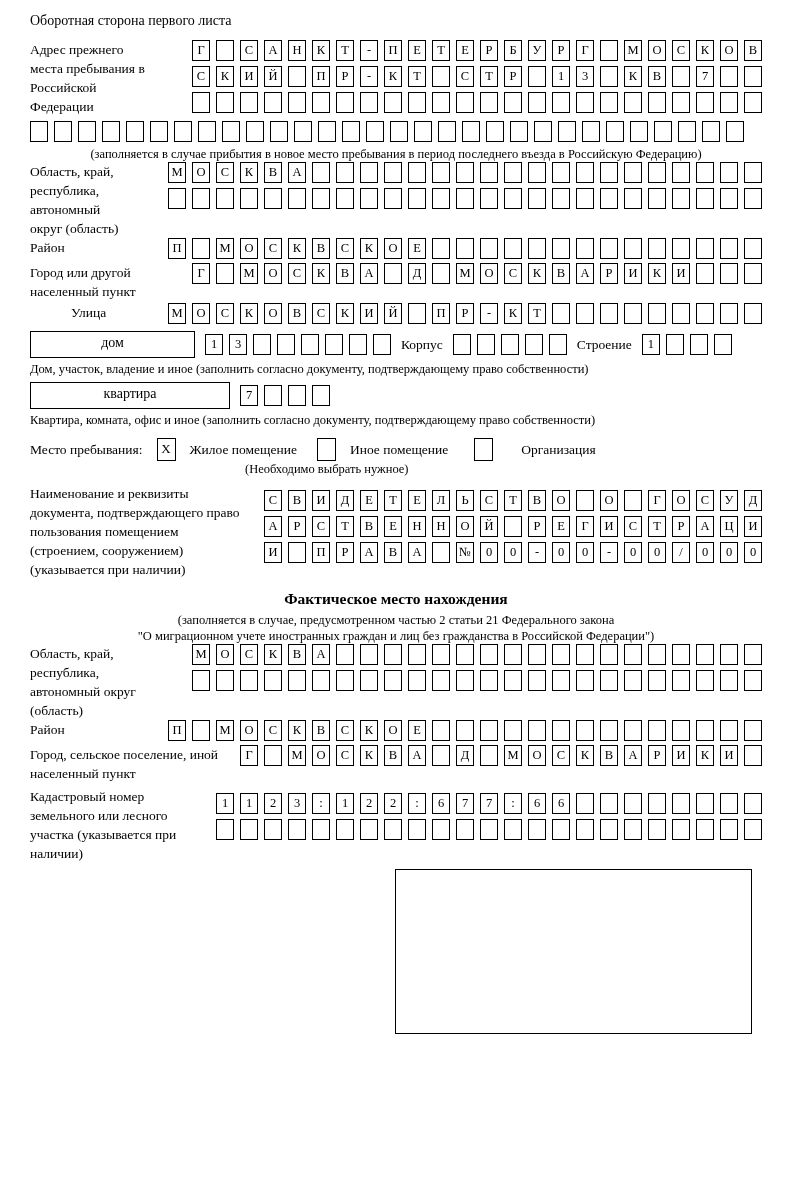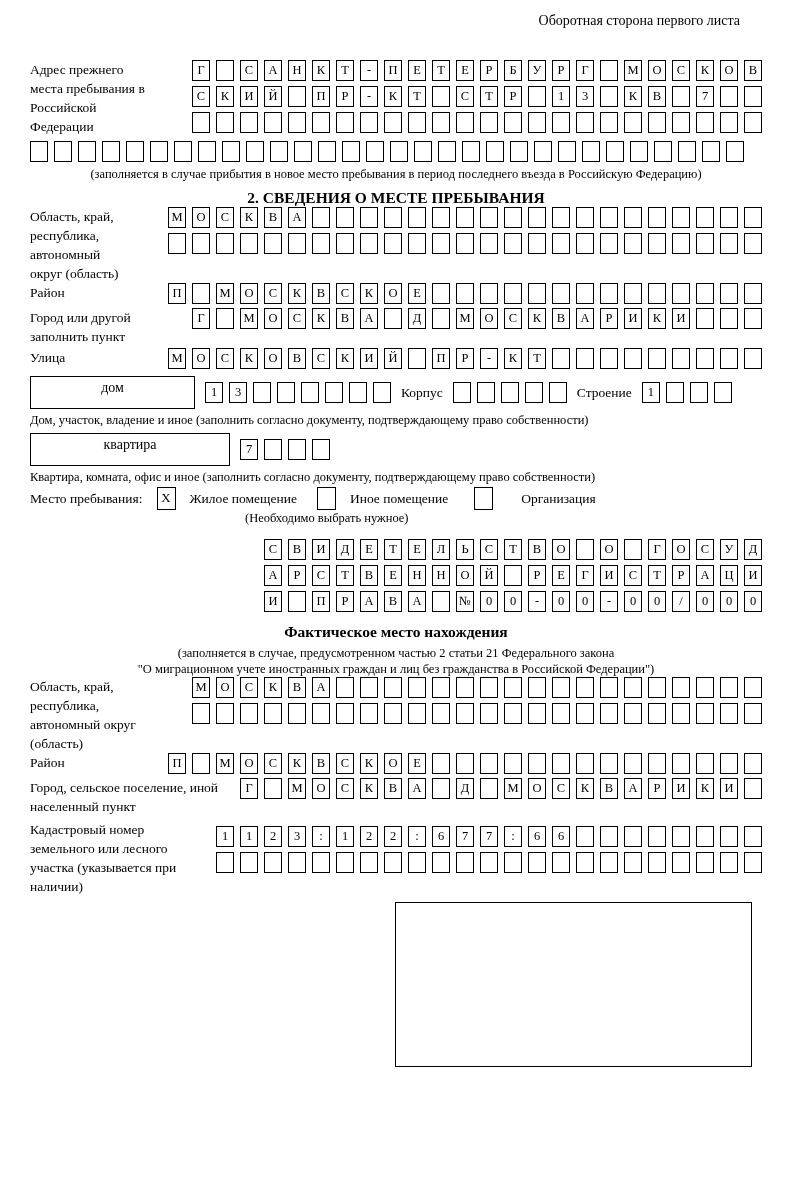--- a/index.html
+++ b/index.html
@@ -3,71 +3,71 @@
 <meta charset="utf-8">
 <style>
   * { margin:0; padding:0; box-sizing:border-box; }
   html,body { background:#ffffff; }
   body {
     width:800px; height:1180px; overflow:hidden;
     font-family:"Liberation Serif", serif; color:#000;
   }
   .page { width:800px; height:1180px; padding:12px 38px 0 30px; position:relative; }
 
-  .note-top { text-align:right; font-size:14px; line-height:18px; padding-right:22px; }
+  .note-top { text-align:left; font-size:14px; line-height:18px; padding-right:22px; }
 
   .frow { display:flex; align-items:flex-start; }
   .label { font-size:13.5px; line-height:19px; }
   .rows-right { margin-left:auto; display:flex; flex-direction:column; gap:5px; }
 
   .boxes { display:flex; gap:6px; }
   .cell {
     flex:0 0 18px; width:18px; height:21px;
     border:1.5px solid #000; text-align:center;
     font-size:12.5px; line-height:18px; font-family:"Liberation Serif", serif;
   }
 
   .caption { font-size:12.5px; line-height:16px; }
   .caption.center { text-align:center; }
 
   .sec-title { text-align:center; font-weight:bold; font-size:15.5px; line-height:19px; }
 
   .widebox {
-    border:1.5px solid #000; height:33px; text-align:center;
+    border:1.5px solid #000; height:27px; text-align:center;
     font-size:14px; line-height:22px;
   }
   .inline-label { font-size:13.5px; line-height:25px; white-space:nowrap; }
 
   .checkbox {
     flex:0 0 19px; width:19px; height:23px; border:1.5px solid #000;
     text-align:center; font-size:13px; line-height:20px;
   }
   .opt-label { font-size:13.5px; line-height:23px; white-space:nowrap; }
 
   .stamp {
     width:357px; height:165px; border:1.5px solid #000;
     margin-left:auto; margin-right:10px;
   }
   .stamp-caption {
     width:452px; margin-left:auto; margin-right:12px;
     text-align:center; font-size:13px; line-height:17px;
   }
 
   
-  .m-addr { margin-top:30px; }
+  .m-addr { margin-top:10px; }
   .m-row4 { margin-top:5px; }
   .m-cap1 { margin-top:4px; }
   .m-title { margin-top:6px; }
   .m-obl { margin-top:0; }
   .m-gorod { margin-top:4px; }
-  .m-ulitsa { margin-top:2px; }
+  .m-ulitsa { margin-top:2px;margin-left:41px; }
   .m-dom { margin-top:7px; }
   .m-smallcap { margin-top:3px; }
   .m-kvart { margin-top:5px; }
-  .m-mesto { margin-top:2px; }
+  .m-mesto { margin-top:10px; }
   .m-doc { margin-top:7px; }
   .m-fact { margin-top:10px; }
   .m-kad { margin-top:4px;gap:8px; }
   .m-stamp { margin-top:6px; }
   .m-stampcap { margin-top:5px; }
   .offset6 { margin-top:6px; }
 </style>
 </head>
 <body>
 
@@ -185,21 +185,20 @@
       <span class="cell"></span>
       <span class="cell"></span>
       <span class="cell"></span>
       <span class="cell"></span>
       <span class="cell"></span>
       <span class="cell"></span>
       <span class="cell"></span>
     </div>
   <div class="caption center m-cap1">(заполняется в случае прибытия в новое место пребывания в период последнего въезда в Российскую Федерацию)</div>
 
-  <div class="sec-title m-title">2. СВЕДЕНИЯ О МЕСТЕ ПРЕБЫВАНИЯ</div>
 
   <div class="frow m-obl">
     <div class="label" style="width:105px;">Область, край, республика, автономный округ (область)</div>
     <div class="rows-right">
       <div class="boxes">
           <span class="cell">М</span>
           <span class="cell">О</span>
           <span class="cell">С</span>
           <span class="cell">К</span>
           <span class="cell">В</span>
@@ -281,21 +280,21 @@
           <span class="cell"></span>
           <span class="cell"></span>
           <span class="cell"></span>
           <span class="cell"></span>
           <span class="cell"></span>
         </div>
     </div>
   </div>
 
   <div class="frow m-gorod">
-    <div class="label" style="width:145px;">Город или другой заполнить пункт</div>
+    <div class="label" style="width:145px;">Город или другой населенный пункт</div>
     <div class="rows-right">
       <div class="boxes">
           <span class="cell">Г</span>
           <span class="cell"></span>
           <span class="cell">М</span>
           <span class="cell">О</span>
           <span class="cell">С</span>
           <span class="cell">К</span>
           <span class="cell">В</span>
           <span class="cell">А</span>
@@ -398,20 +397,21 @@
     <div class="checkbox">X</div>
     <div class="opt-label">Жилое помещение</div>
     <div class="checkbox" style="margin-left:6px;"></div>
     <div class="opt-label">Иное помещение</div>
     <div class="checkbox" style="margin-left:12px;"></div>
     <div class="opt-label" style="margin-left:14px;">Организация</div>
   </div>
   <div class="caption" style="margin-left:215px;">(Необходимо выбрать нужное)</div>
 
   <div class="frow m-doc">
+    <div class="label" style="width:215px;">Наименование и реквизиты документа, подтверждающего право пользования помещением (строением, сооружением) (указывается при наличии)</div>
     <div class="rows-right offset6">
       <div class="boxes">
           <span class="cell">С</span>
           <span class="cell">В</span>
           <span class="cell">И</span>
           <span class="cell">Д</span>
           <span class="cell">Е</span>
           <span class="cell">Т</span>
           <span class="cell">Е</span>
           <span class="cell">Л</span>

